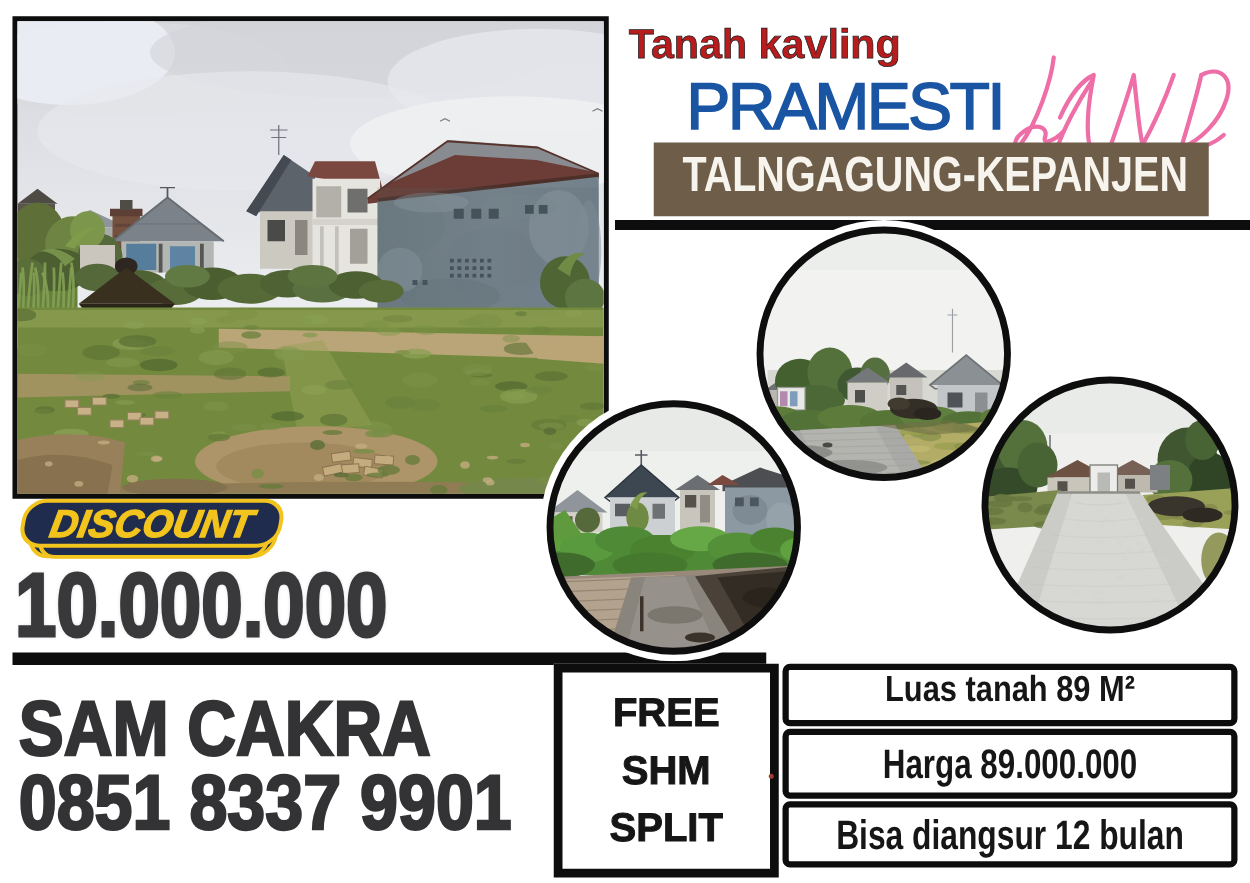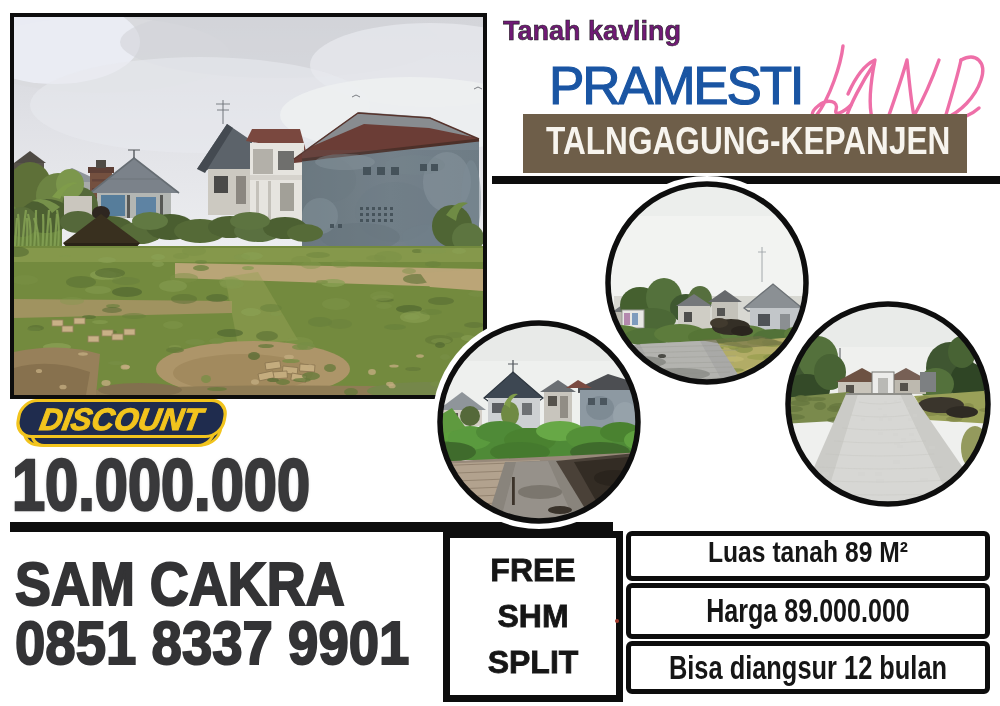--- a/index.html
+++ b/index.html
@@ -307,21 +307,21 @@
 <ellipse cx="195" cy="342" rx="10" ry="3" fill="#778e45" opacity="0.75"></ellipse>
 <ellipse cx="291" cy="361" rx="9" ry="2" fill="#778e45" opacity="0.75"></ellipse>
 <ellipse cx="413" cy="369" rx="8" ry="2" fill="#64793a" opacity="0.75"></ellipse>
 <ellipse cx="300" cy="347" rx="8" ry="3" fill="#778e45" opacity="0.75"></ellipse>
 <ellipse cx="116" cy="363" rx="8" ry="2" fill="#778e45" opacity="0.75"></ellipse>
 <ellipse cx="438" cy="384" rx="8" ry="3" fill="#778e45" opacity="0.75"></ellipse>
 <ellipse cx="306" cy="346" rx="9" ry="4" fill="#778e45" opacity="0.75"></ellipse>
 </svg>
 </div>
 
-<div class="abs" style="left:503px;top:16px;font-size:27px;font-weight:bold;color:#701a75;-webkit-text-stroke:0.6px #1e1e20;">Tanah kavling</div>
+<div class="abs" style="left:503px;top:16px;font-size:33px;font-weight:bold;color:#b91c1c;-webkit-text-stroke:0.6px #1e1e20;">Tanah kavling</div>
 
 <div class="abs" style="left:549px;top:55px;font-size:53px;font-weight:normal;color:#1a55a3;letter-spacing:-2.2px;-webkit-text-stroke:1.2px #1a55a3;">PRAMESTI</div>
 
 <svg class="abs" style="left:810px;top:40px;" width="185" height="95" viewBox="810 40 185 95" xmlns="http://www.w3.org/2000/svg">
 <g transform="translate(-2,2)" fill="none" stroke="#ee6fa8" stroke-width="3.4" stroke-linecap="round" stroke-linejoin="round">
 <path d="M845 44 C 843 62 832 96 818 114 C 813 119 812 110 820 104 C 830 96 841 99 838 108 C 836 114 845 111 853 103"></path>
 <path d="M876 62 C 864 80 852 103 848 116"></path>
 <path d="M850 92 C 858 74 868 62 877 58 C 873 78 870 100 874 116"></path>
 <path d="M890 116 C 897 96 905 72 909 58 C 911 76 913 100 916 114 C 926 96 936 72 941 58"></path>
 <path d="M947 116 C 953 96 960 72 963 58"></path>

